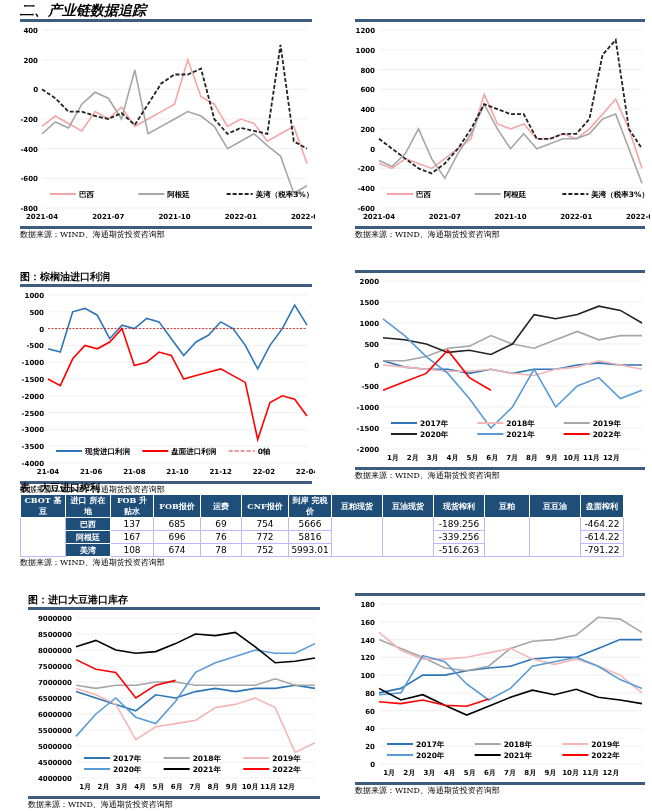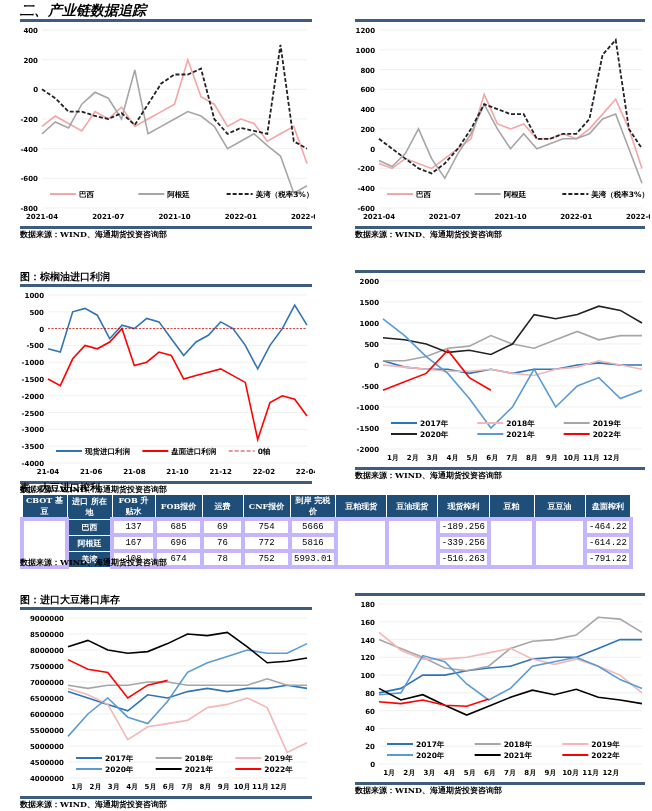--- a/index.html
+++ b/index.html
@@ -1,25 +1,25 @@
 <!DOCTYPE html>
 <html><head>
 <meta charset="utf-8">
 <style>
   html,body{margin:0;padding:0;background:#fff;}
   body{width:652px;height:811px;position:relative;overflow:hidden;font-family:"DejaVu Sans",sans-serif;color:#000;}
   .abs{position:absolute;}
   .section-title{left:20px;top:2px;font-size:14px;font-weight:bold;font-family:Liberation Sans, sans-serif;font-style:italic;}
   .fig-title{font-size:10px;font-weight:bold;font-family:"DejaVu Serif",serif;}
   .rule{height:3px;background:#3c5d80;}
-  .src{font-size:8px;font-weight:bold;font-family:"DejaVu Serif",serif;}
+  .src{font-size:8px;font-weight:normal;font-family:"DejaVu Serif",serif;}
   svg text{font-family:"DejaVu Sans",sans-serif;}
   table.profit{position:absolute;left:20px;top:494px;border-collapse:collapse;font-size:9px;font-family:"DejaVu Sans",sans-serif;}
   table.profit th{background:#1f4e79;color:#fff;font-weight:bold;border:1px solid #fff;padding:0 2px;height:13px;font-size:8px;font-family:"DejaVu Serif",serif;}
-  table.profit td{border:4px solid #c4b5fd;text-align:center;padding:0 2px;height:12px;font-family:Liberation Mono, monospace;}
+  table.profit td{border:1px solid #c4b5fd;text-align:center;padding:0 2px;height:12px;}
   table.profit td.rowh{background:#1f4e79;color:#fff;font-weight:bold;font-size:8px;border:1px solid #fff;font-family:"DejaVu Serif",serif;}
 </style>
 </head>
 <body>
 
 <div class="abs section-title">二、产业链数据追踪</div>
 
 <div class="abs" style="left:20px;top:19px;width:292px;">
   <div class="rule"></div>
   <svg id="c0" width="295" height="200">
@@ -253,21 +253,21 @@
       <td>78</td>
       <td>752</td>
       <td>5993.01</td>
       <td>-516.263</td>
       <td>-791.22</td>
     </tr>
   </tbody>
 </table>
 <div class="abs src" style="left:20px;top:557px;">数据来源：WIND、海通期货投资咨询部</div>
 
-<div class="abs" style="left:20px;top:593px;width:292px;">
+<div class="abs" style="left:28px;top:593px;width:292px;">
   <div class="fig-title">图：进口大豆港口库存</div>
   <div class="rule"></div>
   <svg id="c4" width="295" height="182">
       <line x1="48" x2="287" y1="8" y2="8" stroke="#e6e6e6" stroke-width="0.6"></line>
       <text x="44" y="11" font-size="7" text-anchor="end" fill="#000" font-weight="bold">9000000</text>
       <line x1="48" x2="287" y1="24" y2="24" stroke="#e6e6e6" stroke-width="0.6"></line>
       <text x="44" y="27" font-size="7" text-anchor="end" fill="#000" font-weight="bold">8500000</text>
       <line x1="48" x2="287" y1="40" y2="40" stroke="#e6e6e6" stroke-width="0.6"></line>
       <text x="44" y="43" font-size="7" text-anchor="end" fill="#000" font-weight="bold">8000000</text>
       <line x1="48" x2="287" y1="56" y2="56" stroke="#e6e6e6" stroke-width="0.6"></line>

